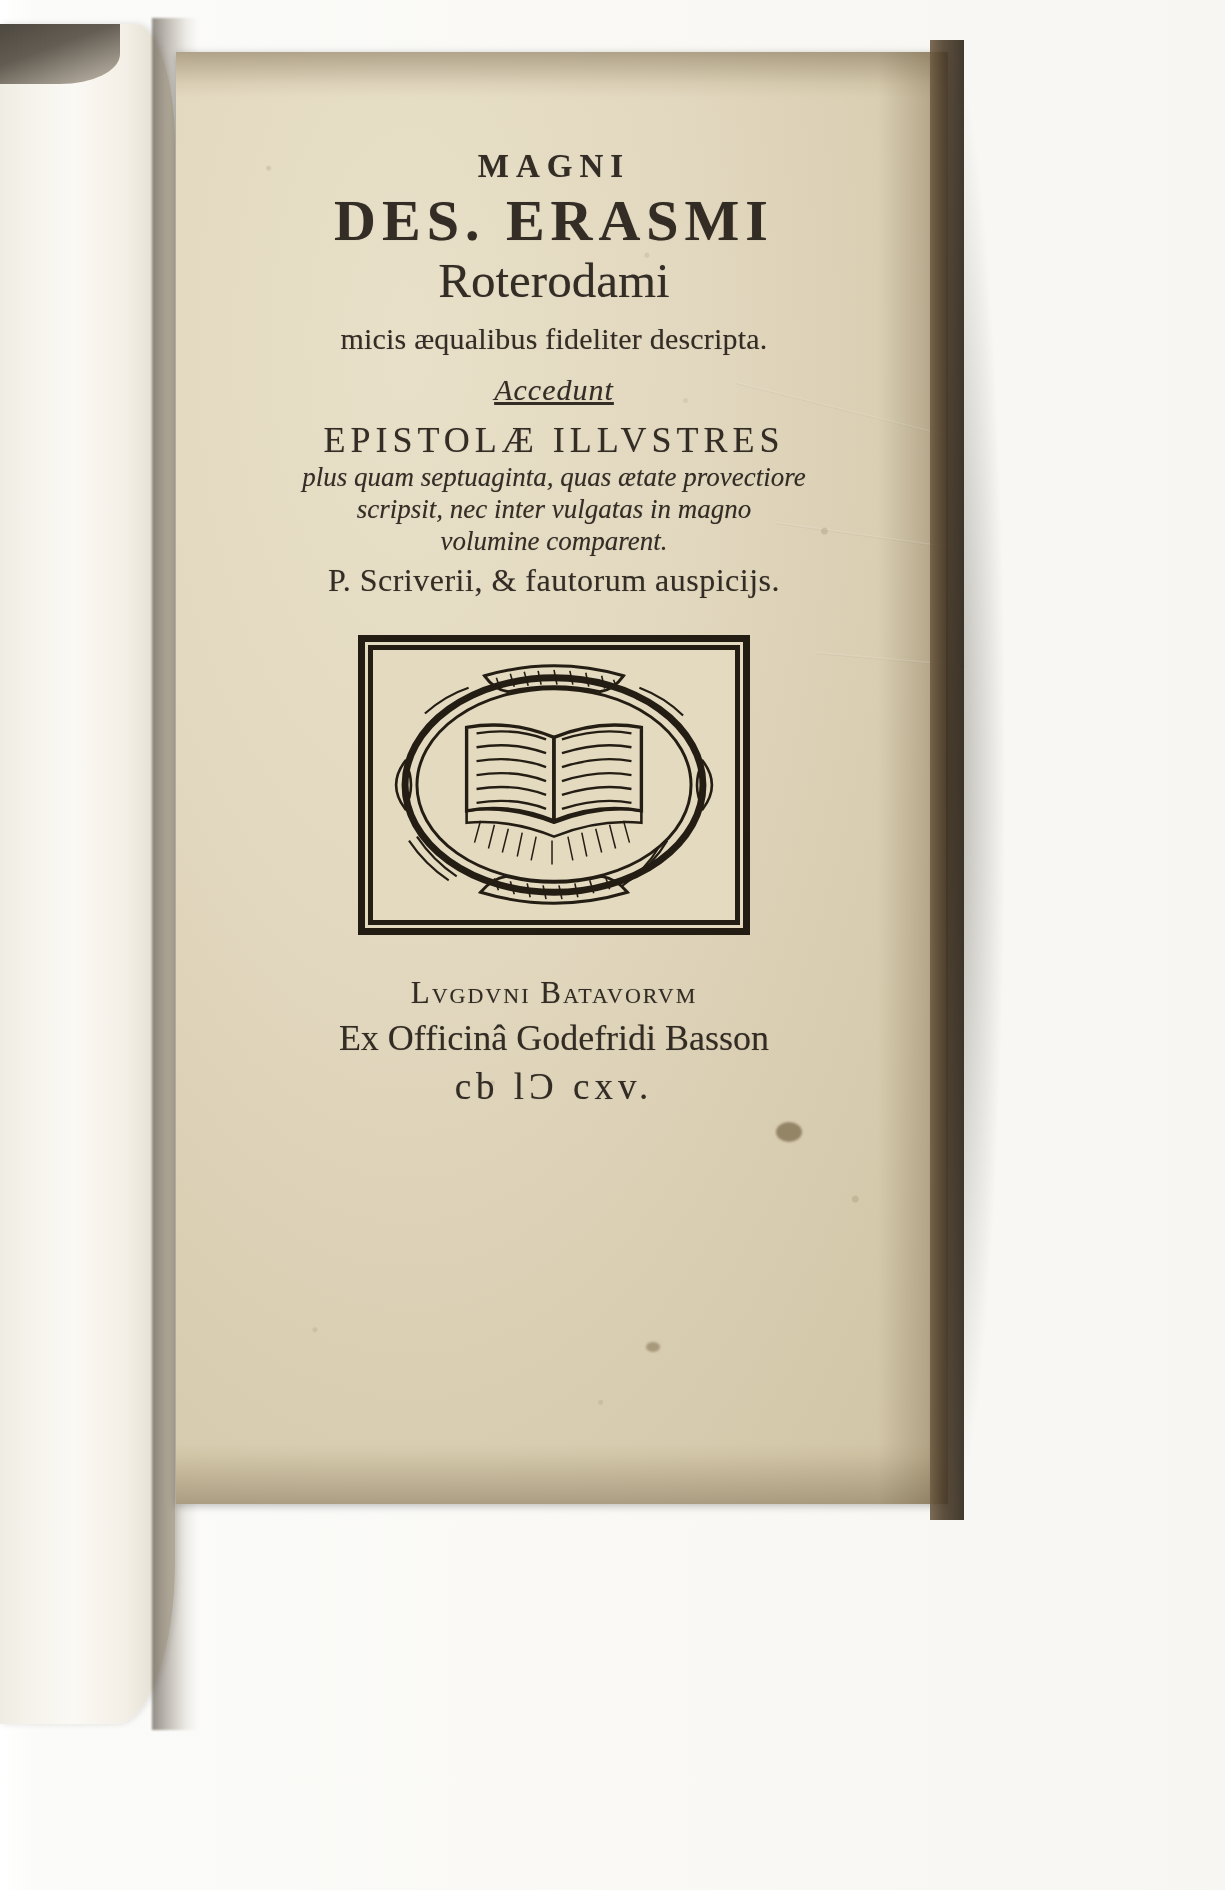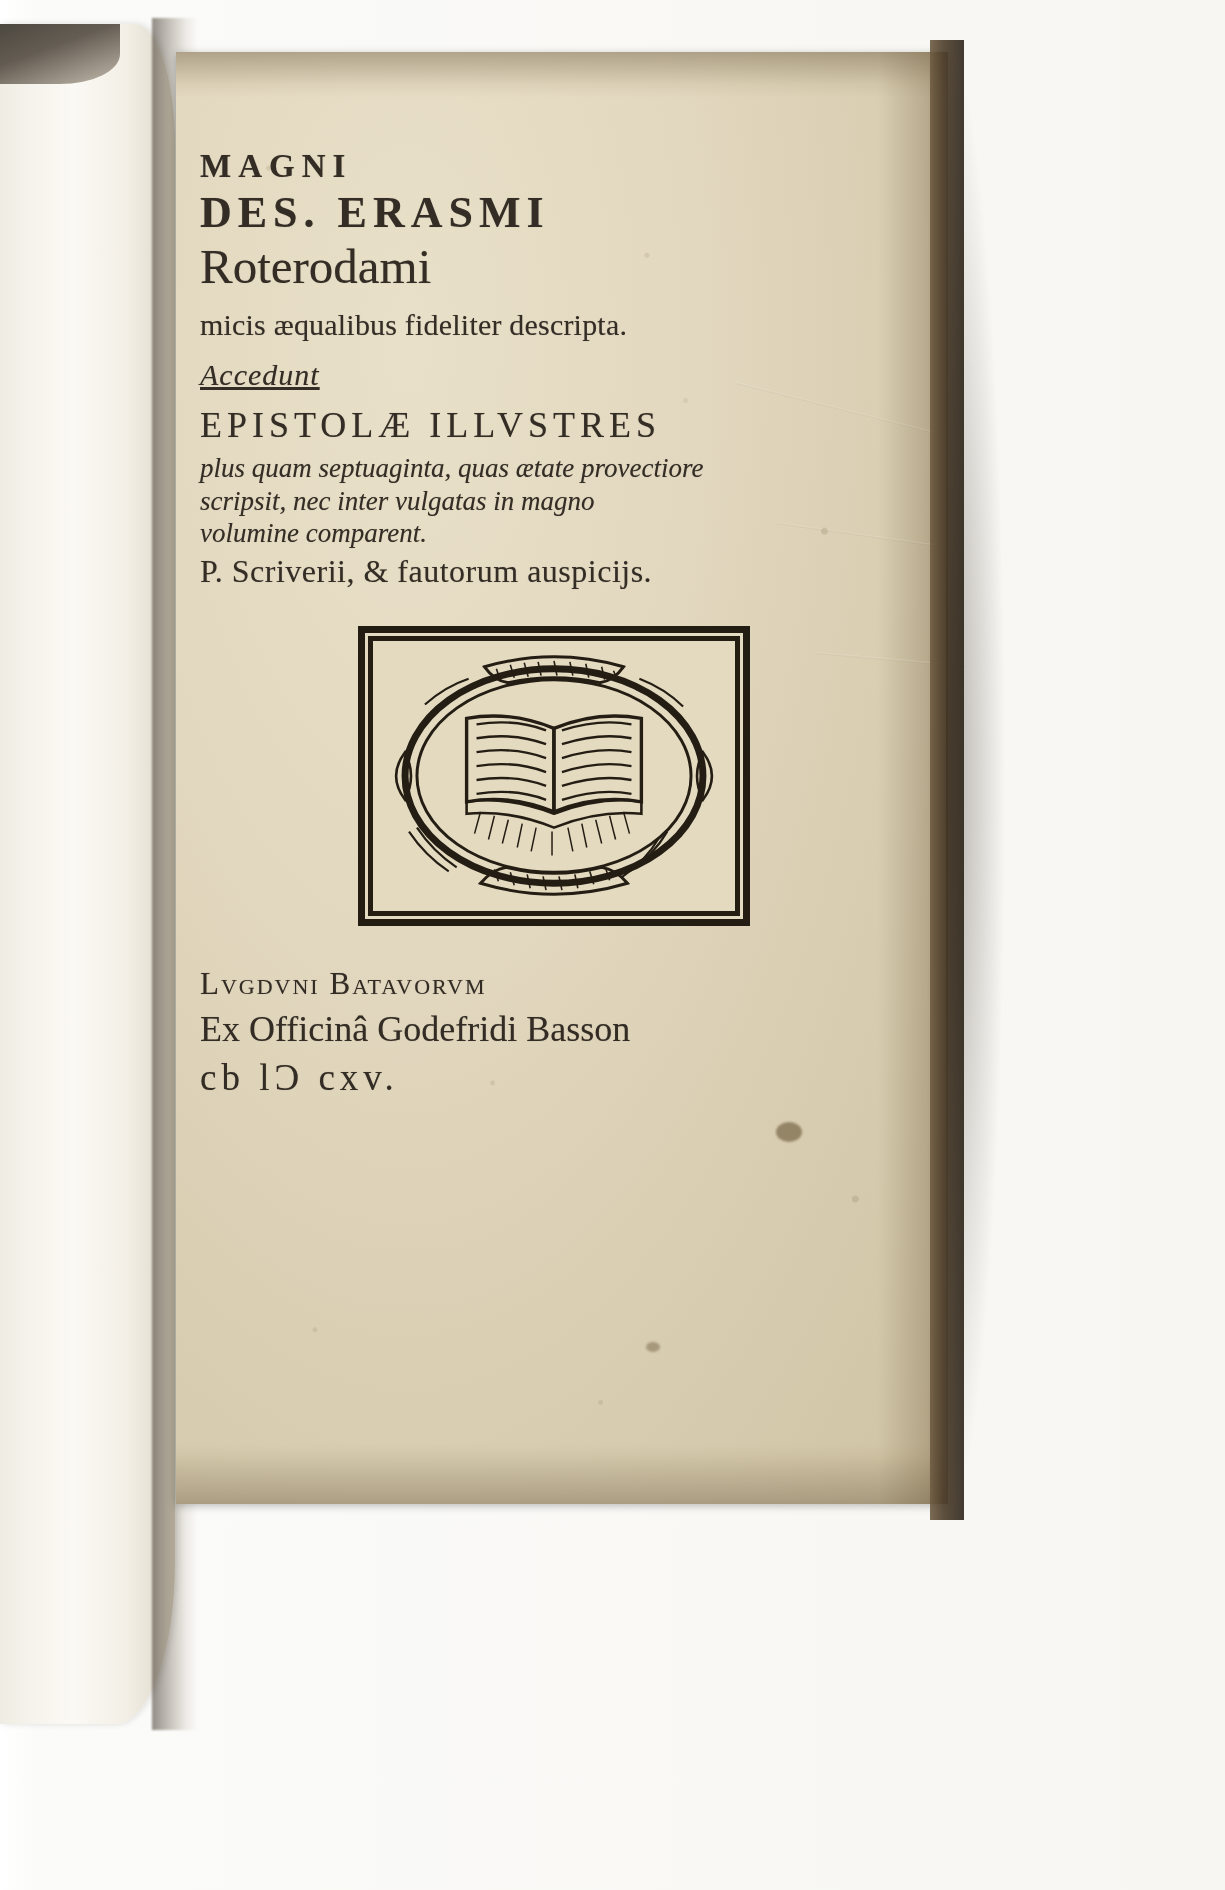--- a/index.html
+++ b/index.html
@@ -135,35 +135,35 @@
     position: absolute;
     left: 946px; top: 30px;
     width: 60px; height: 1500px;
     background: radial-gradient(ellipse at left center, rgba(40,32,20,0.35), rgba(255,255,255,0) 70%);
   }
 
   
   .tp-inner {
     position: absolute;
     left: 24px; right: 40px; top: 96px;
-    text-align: left;
+    text-align: center;
     color: #26201a;
     text-shadow: 0 0 1px rgba(40,30,20,0.35);
   }
   .line { margin: 0; }
 
   .l-magni {
     font-size: 33px;
     letter-spacing: 7px;
     font-variant: small-caps;
     font-weight: 600;
     margin-bottom: 6px;
   }
   .l-des {
-    font-size: 44px;
+    font-size: 58px;
     letter-spacing: 6px;
     font-weight: 700;
     line-height: 1.02;
     margin-bottom: 2px;
   }
   .l-rotero {
     font-size: 49px;
     font-weight: 400;
     letter-spacing: 0px;
     margin-bottom: 12px;
@@ -185,21 +185,20 @@
     font-size: 30px;
     margin-top: 16px;
     letter-spacing: 1px;
     text-decoration: underline;
   }
   .l-epist {
     font-size: 36px;
     letter-spacing: 5px;
     font-variant: small-caps;
     margin-top: 12px;
-    margin-bottom: 6px;
   }
   .l-it {
     font-style: italic;
     font-size: 27px;
     line-height: 1.2;
   }
   .l-scriv {
     font-size: 32px;
     margin-top: 4px;
     letter-spacing: 0.5px;

